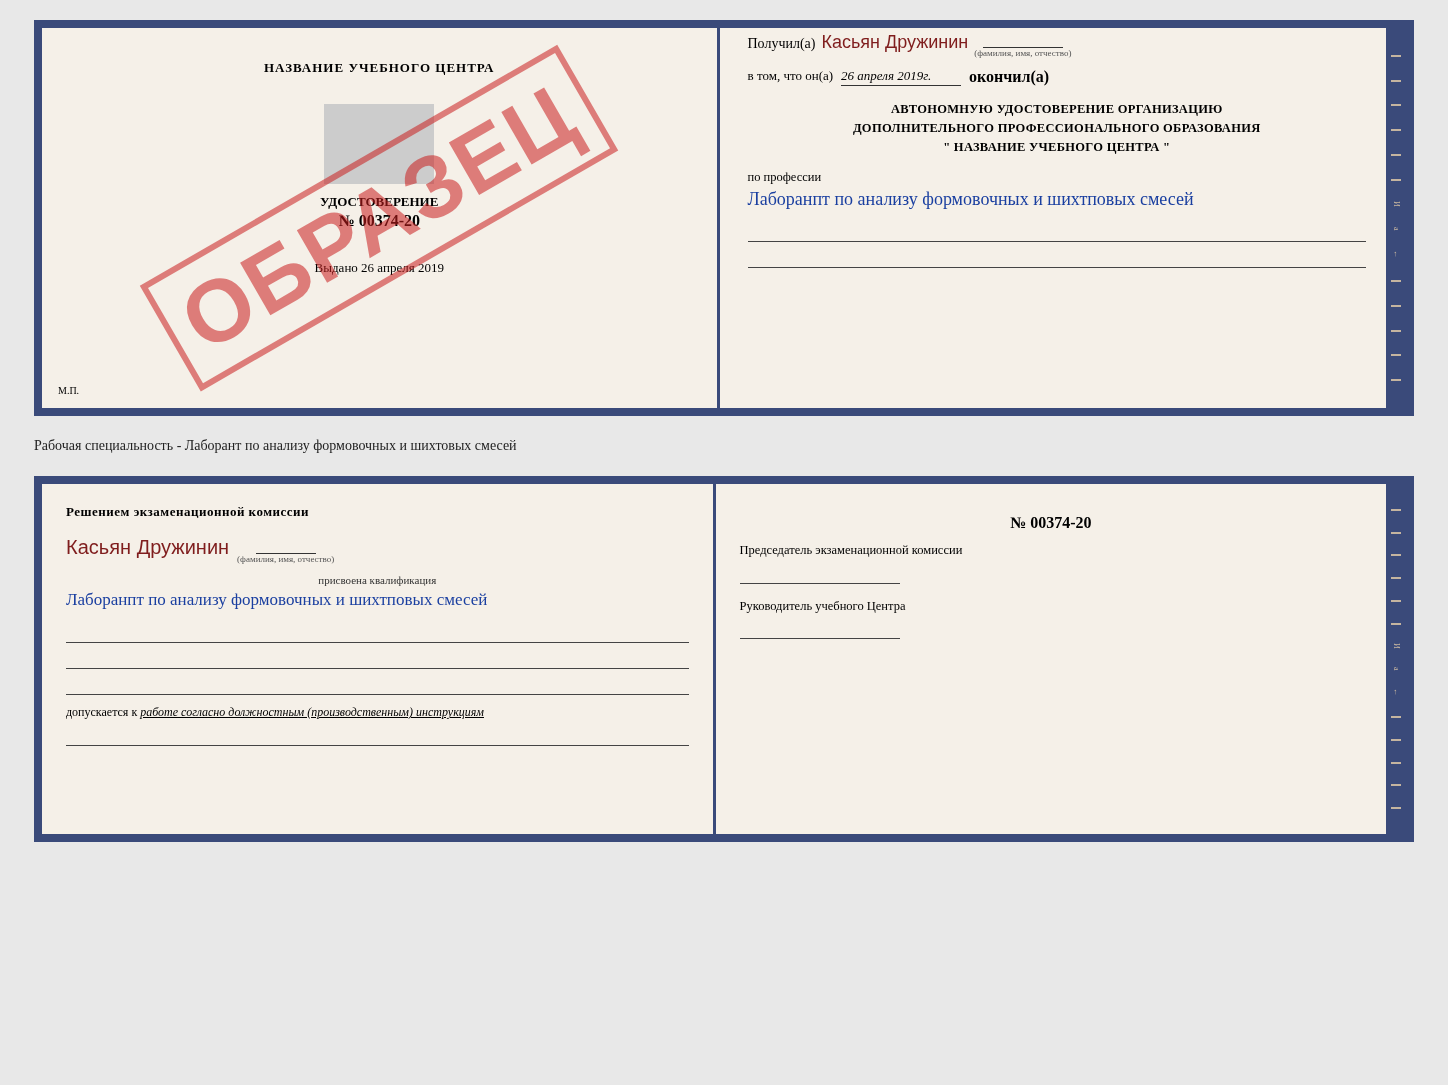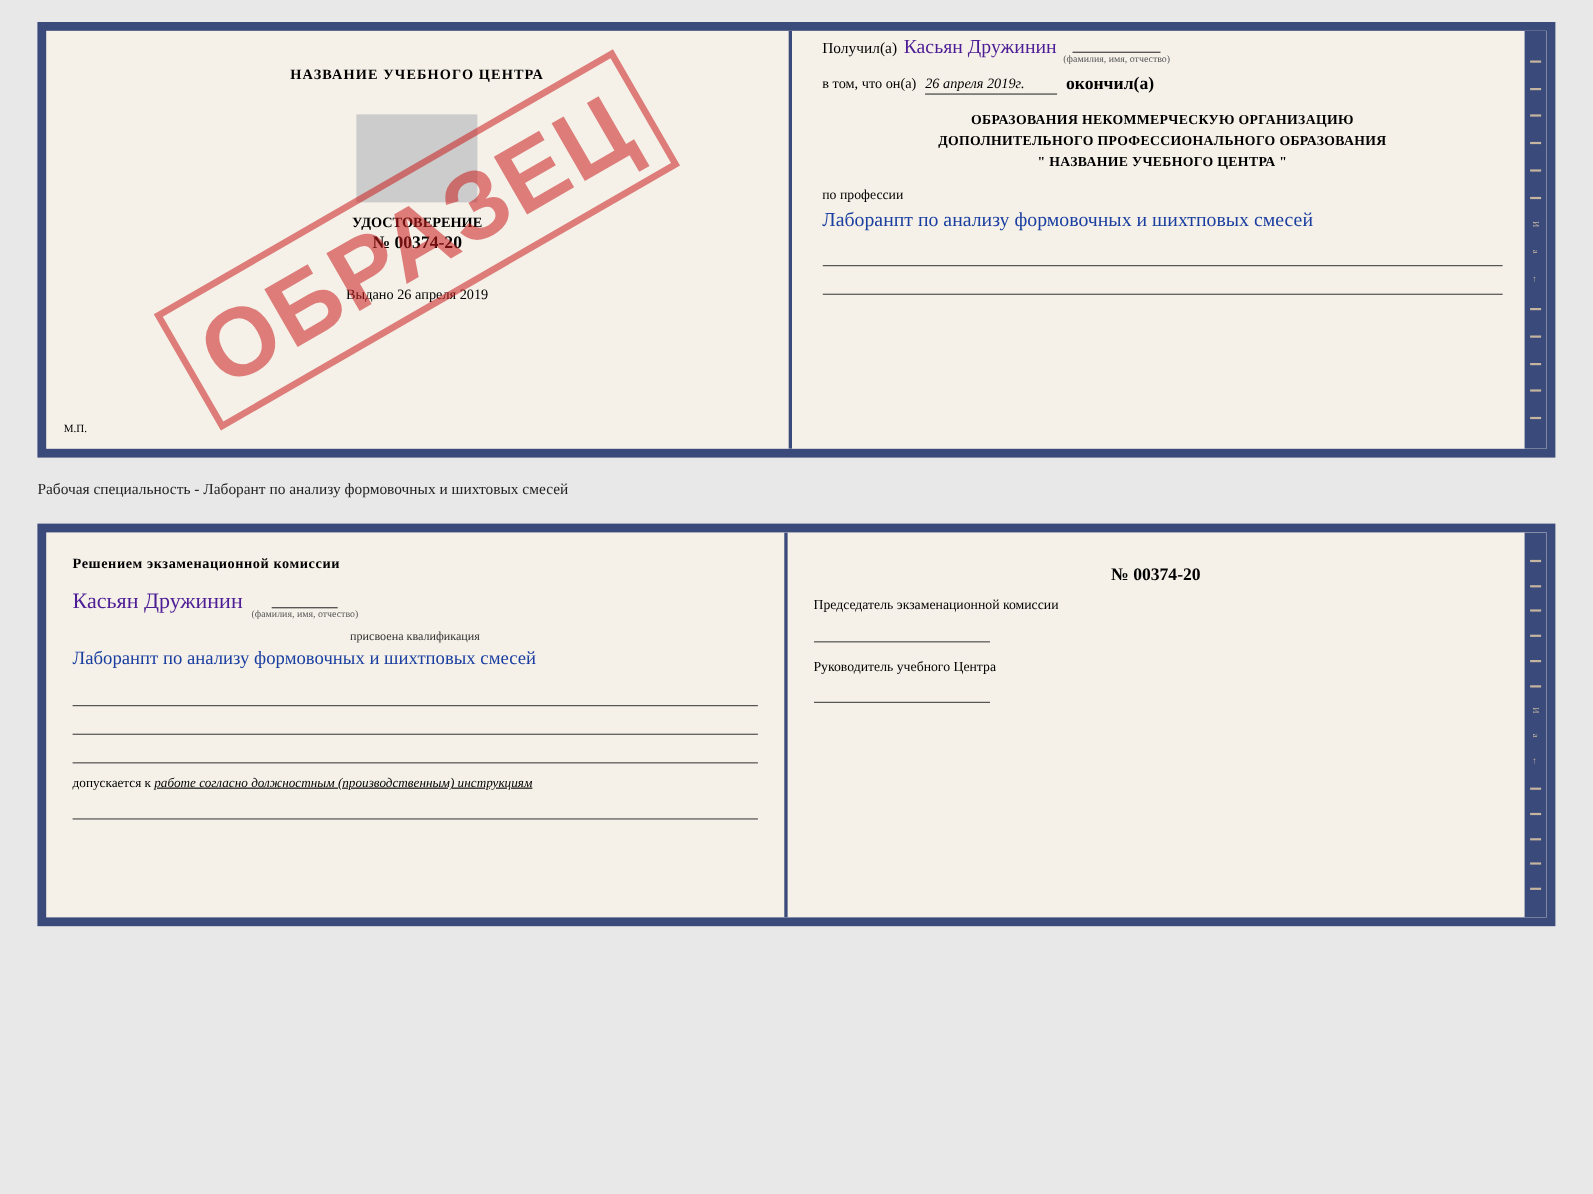--- a/index.html
+++ b/index.html
@@ -125,22 +125,22 @@
     .poluchil-line {
       font-size: 14px;
       margin-bottom: 6px;
       display: flex;
       align-items: baseline;
       gap: 6px;
       flex-wrap: wrap;
     }
 
     .handwriting {
-      font-family: Liberation Serif, serif;
-      color: #4c1d95;
+      font-family: Liberation Sans, sans-serif;
+      color: #7f1d1d;
       font-size: 18px;
     }
 
     .small-label {
       font-size: 9px;
       color: #555;
       font-style: normal;
     }
 
     .dash-line {
@@ -351,21 +351,21 @@
       </span>
     </div>
 
     <div class="vtom-line">
       <span>в том, что он(а)</span>
       <span class="vtom-date">26 апреля 2019г.</span>
       <span class="okonchill">окончил(а)</span>
     </div>
 
     <div class="center-block">
-      <p>ОБРАЗОВАНИЯ НЕКОММЕРЧЕСКУЮ ОРГАНИЗАЦИЮ</p>
+      <p>АВТОНОМНУЮ УДОСТОВЕРЕНИЕ ОРГАНИЗАЦИЮ</p>
       <p>ДОПОЛНИТЕЛЬНОГО ПРОФЕССИОНАЛЬНОГО ОБРАЗОВАНИЯ</p>
       <p>"  НАЗВАНИЕ УЧЕБНОГО ЦЕНТРА  "</p>
     </div>
 
     <div class="professi-line">
       <span style="font-size:12.5px;">по профессии</span>
     </div>
     <div class="prof-hand">Лаборанпт по анализу формовочных и шихтповых смесей</div>
     <div class="blank-line" style="width:100%;margin-top:8px;"></div>
     <div class="blank-line" style="width:100%;margin-top:4px;"></div>

